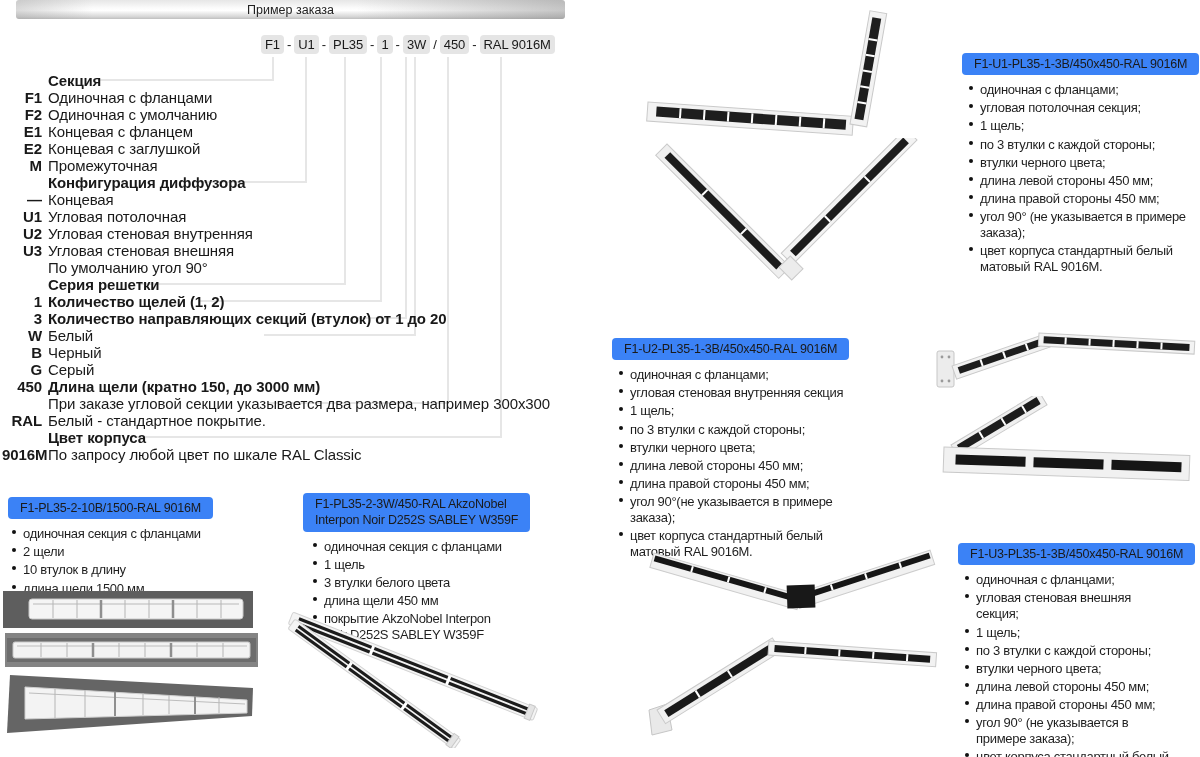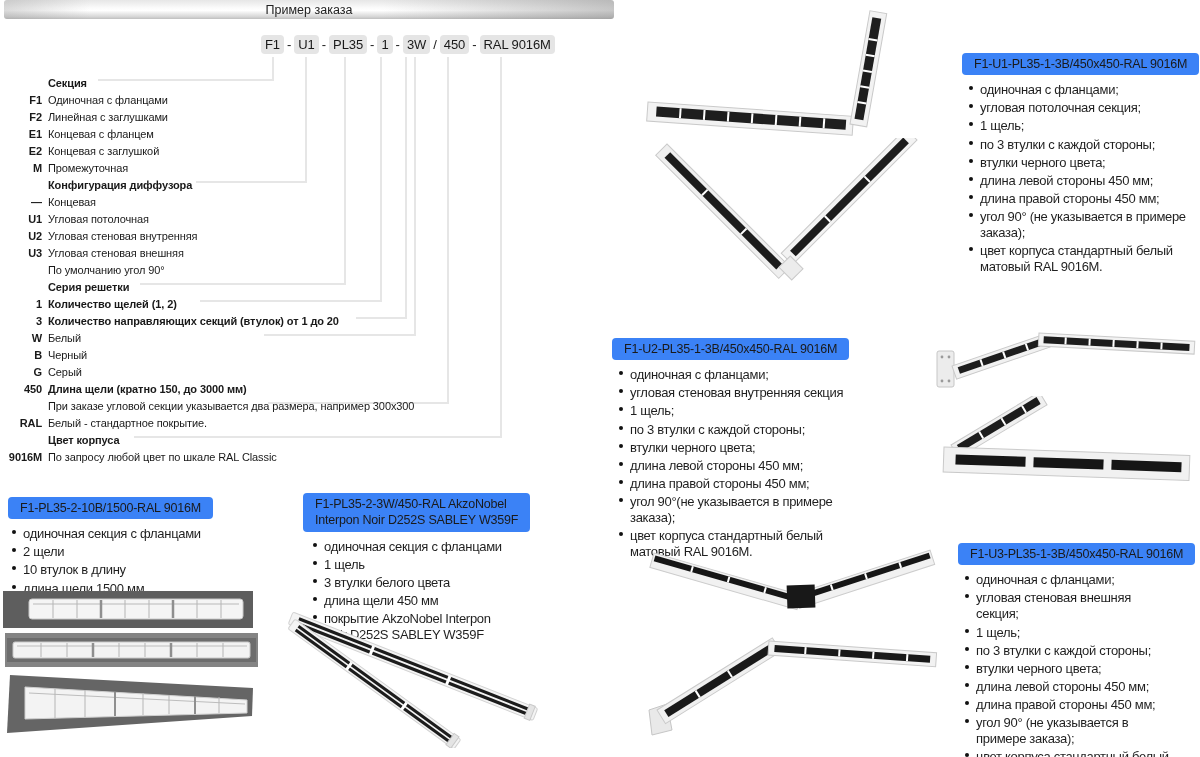--- a/index.html
+++ b/index.html
@@ -1,38 +1,38 @@
 <!DOCTYPE html>
 <html><head>
 <meta charset="utf-8">
 <style>
   html,body{margin:0;padding:0;background:#ffffff;}
   .canvas{position:relative;width:1200px;height:757px;background:#ffffff;overflow:hidden;
           font-family:"Liberation Sans", sans-serif;color:#1a1a1a;}
 
   
-  .title-bar{position:absolute;left:4px;top:2;width:610px;height:19px;border-radius:3px;
+  .title-bar{position:absolute;left:16px;top:2;width:549px;height:19px;border-radius:3px;
     background:
       linear-gradient(90deg, rgba(150,150,150,.35), rgba(255,255,255,0) 14%, rgba(255,255,255,0) 62%, rgba(130,130,130,.45) 100%),
       linear-gradient(180deg,#e6e6e6 0%,#fbfbfb 42%,#ffffff 55%,#d6d6d6 88%,#bfbfbf 100%);
     display:flex;align-items:center;justify-content:center;}
   .title-bar span{font-size:12.5px;font-weight:500;color:#222;}
 
   
   .code-row{position:absolute;left:261px;top:35px;display:flex;align-items:center;white-space:nowrap;}
   .tok{background:#e5e5e5;border-radius:4px;padding:2px 4px;font-size:13px;color:#191919;letter-spacing:-.1px;}
   .sep{margin:0 3px;font-size:13px;color:#191919;}
 
   
   .vline{position:absolute;width:2px;background:#e6e6e6;}
   .hline{position:absolute;height:2px;background:#e6e6e6;}
 
   
   .legend{position:absolute;left:2px;top:72px;}
-  .lrow{display:flex;height:17px;align-items:flex-end;font-size:11px;letter-spacing:-.1px;color:#191919;}
+  .lrow{display:flex;height:17px;align-items:flex-end;font-size:15px;letter-spacing:-.1px;color:#191919;}
   .lkey{width:40px;text-align:right;font-weight:700;flex:none;}
   .llabel{margin-left:6px;white-space:nowrap;}
   .lrow.bold .llabel{font-weight:700;}
 
   
   .example{position:absolute;}
   .badge{display:inline-block;background:#3b82f6;border-radius:4px;padding:3px 12px;
          font-size:12.5px;letter-spacing:-.2px;color:#1a1a1a;line-height:1.3;}
   .badge div{white-space:nowrap;}
   .bullets{margin-top:7px;}
@@ -92,21 +92,21 @@
         <span class="llabel">Секция</span>
       </div>
 
       <div class="lrow">
         <span class="lkey">F1</span>
         <span class="llabel">Одиночная с фланцами</span>
       </div>
 
       <div class="lrow">
         <span class="lkey">F2</span>
-        <span class="llabel">Линейная с заглушками</span>
+        <span class="llabel">Одиночная с умолчанию</span>
       </div>
 
       <div class="lrow">
         <span class="lkey">E1</span>
         <span class="llabel">Концевая с фланцем</span>
       </div>
 
       <div class="lrow">
         <span class="lkey">E2</span>
         <span class="llabel">Концевая с заглушкой</span>

